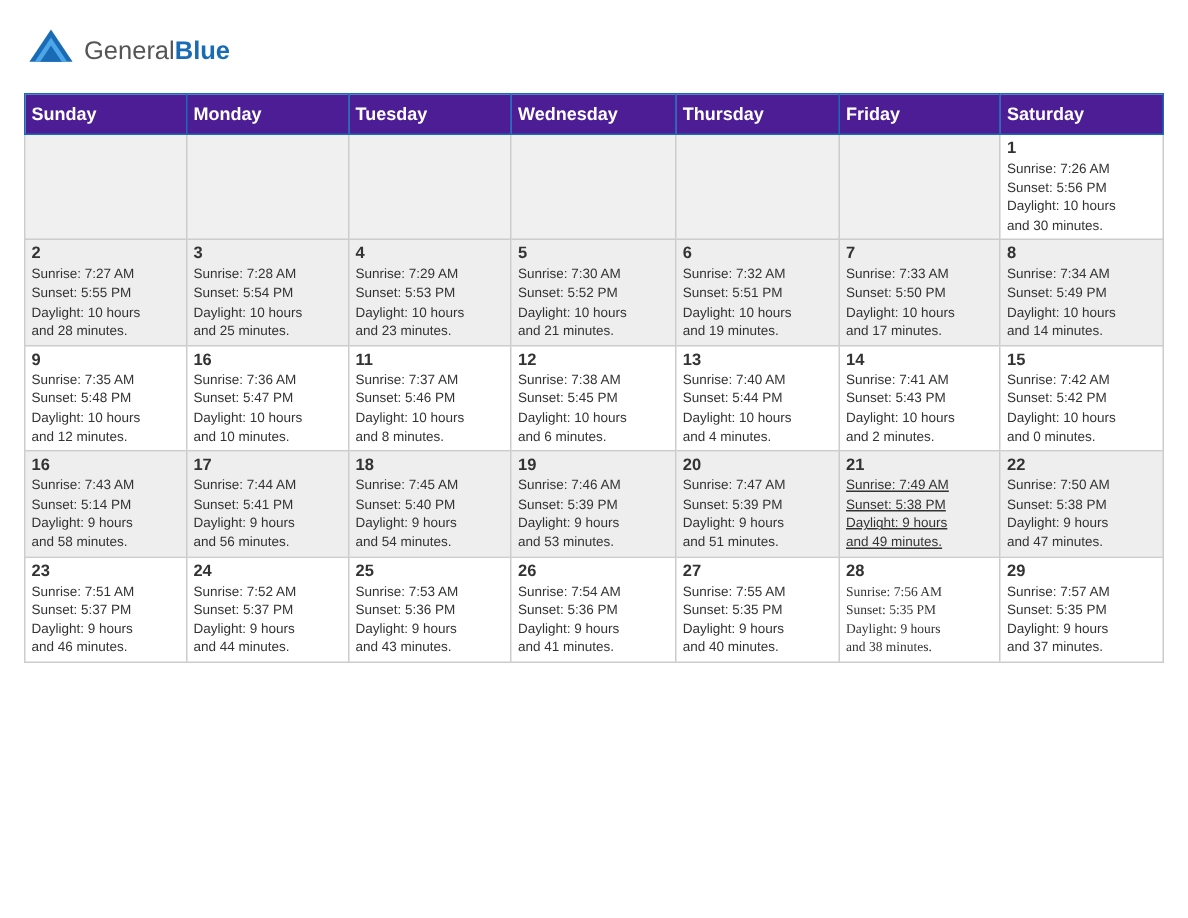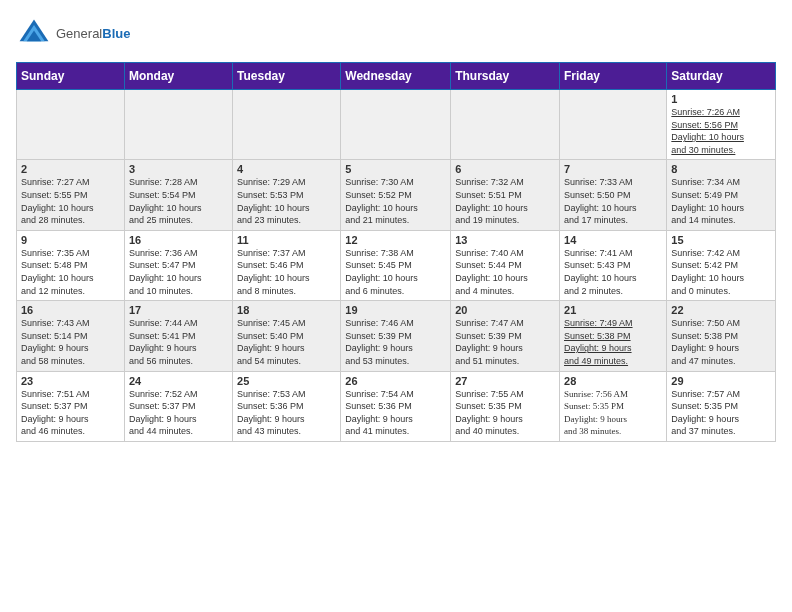--- a/index.html
+++ b/index.html
@@ -97,21 +97,21 @@
 
 <div class="page">
   <div class="header">
     <div class="logo">
       <svg class="logo-icon" viewBox="0 0 40 40" xmlns="http://www.w3.org/2000/svg">
         <polygon points="20,4 36,28 4,28" fill="#1a6bb5"></polygon>
         <polygon points="20,10 32,28 8,28" fill="#4da6e8"></polygon>
         <polygon points="20,16 28,28 12,28" fill="#1a6bb5"></polygon>
       </svg>
       <div>
-        <div style="font-size:13px;color:#555;line-height:1.1;">
+        <div style="font-size:17px;color:#555;line-height:1.1;">
           <span>General</span><span style="color:#1a6bb5;font-weight:bold;">Blue</span>
         </div>
       </div>
     </div>
     <div class="title-block">
       <div class="month-title"></div>
       <div class="subtitle"></div>
     </div>
   </div>
 
@@ -130,21 +130,21 @@
     <tbody id="calendar-body">
     <tr>
           <td class="empty-cell"></td>
           <td class="empty-cell"></td>
           <td class="empty-cell"></td>
           <td class="empty-cell"></td>
           <td class="empty-cell"></td>
           <td class="empty-cell"></td>
           <td>
             <span class="day-num">1</span>
-            <div class="day-info" style="white-space: pre-line; text-decoration: underline;">Sunrise: 7:26 AM
+            <div class="day-info" style="white-space: pre-line;">Sunrise: 7:26 AM
 Sunset: 5:56 PM
 Daylight: 10 hours
 and 30 minutes.</div>
           </td>
         </tr>
         <tr>
           <td>
             <span class="day-num">2</span>
             <div class="day-info" style="white-space: pre-line;">Sunrise: 7:27 AM
 Sunset: 5:55 PM

